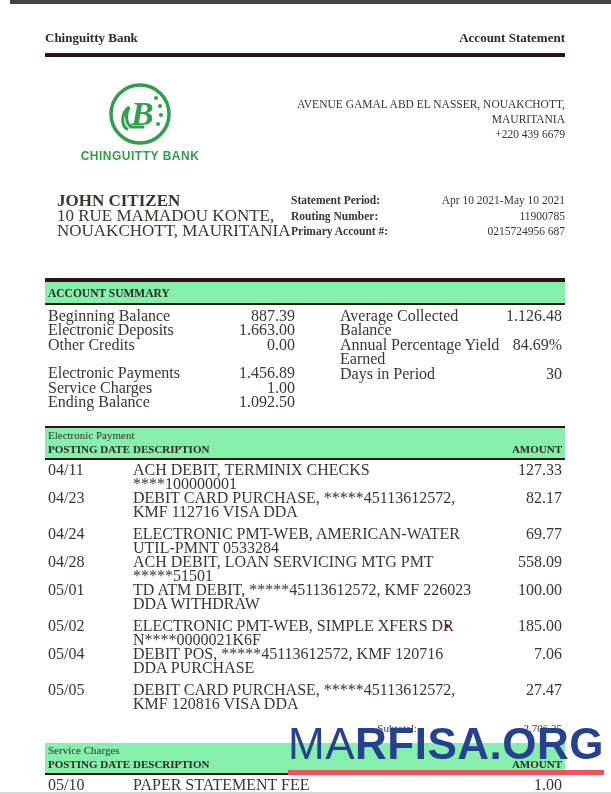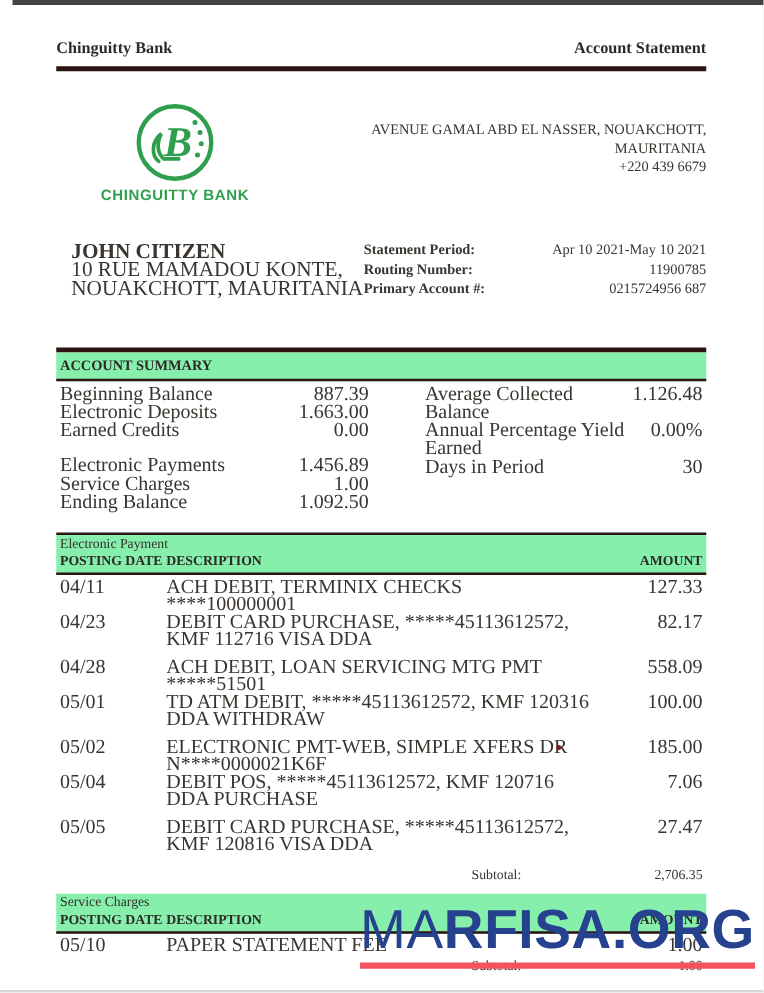--- a/index.html
+++ b/index.html
@@ -144,21 +144,21 @@
         <div class="sumcol-left">
             <div class="sumrow">
               <span>Beginning Balance</span>
               <span>887.39</span>
             </div>
             <div class="sumrow">
               <span>Electronic Deposits</span>
               <span>1.663.00</span>
             </div>
             <div class="sumrow">
-              <span>Earned Credits</span>
+              <span>Other Credits</span>
               <span>0.00</span>
             </div>
             <div class="sumspacer"></div>
             <div class="sumrow">
               <span>Electronic Payments</span>
               <span>1.456.89</span>
             </div>
             <div class="sumrow">
               <span>Service Charges</span>
               <span>1.00</span>
@@ -169,21 +169,21 @@
             </div>
           </div>
         <div class="sumgap"></div>
         <div class="sumcol-right">
             <div class="sumrow">
               <span>Average Collected Balance</span>
               <span>1.126.48</span>
             </div>
             <div class="sumrow">
               <span>Annual Percentage Yield Earned</span>
-              <span>0.00%</span>
+              <span>84.69%</span>
             </div>
             <div class="sumrow">
               <span>Days in Period</span>
               <span>30</span>
             </div>
           </div>
       </div>
     </div>
 
     <div class="txsection">
@@ -202,27 +202,32 @@
             <span class="txdesc">ACH DEBIT, TERMINIX CHECKS ****100000001</span>
             <span class="txamt">127.33</span>
           </div>
           <div class="txrow">
             <span class="txdate">04/23</span>
             <span class="txdesc">DEBIT CARD PURCHASE, *****45113612572, KMF 112716 VISA DDA</span>
             <span class="txamt">82.17</span>
           </div>
           <div class="txspacer"></div>
           <div class="txrow">
+            <span class="txdate">04/24</span>
+            <span class="txdesc">ELECTRONIC PMT-WEB, AMERICAN-WATER UTIL-PMNT 0533284</span>
+            <span class="txamt">69.77</span>
+          </div>
+          <div class="txrow">
             <span class="txdate">04/28</span>
             <span class="txdesc">ACH DEBIT, LOAN SERVICING MTG PMT *****51501</span>
             <span class="txamt">558.09</span>
           </div>
           <div class="txrow">
             <span class="txdate">05/01</span>
-            <span class="txdesc">TD ATM DEBIT, *****45113612572, KMF 120316 DDA WITHDRAW</span>
+            <span class="txdesc">TD ATM DEBIT, *****45113612572, KMF 226023 DDA WITHDRAW</span>
             <span class="txamt">100.00</span>
           </div>
           <div class="txspacer"></div>
           <div class="txrow">
             <span class="txdate">05/02</span>
             <span class="txdesc">ELECTRONIC PMT-WEB, SIMPLE XFERS DR N****0000021K6F</span>
             <span class="txamt">185.00</span>
             <span class="red-dot"></span>
           </div>
           <div class="txrow">

